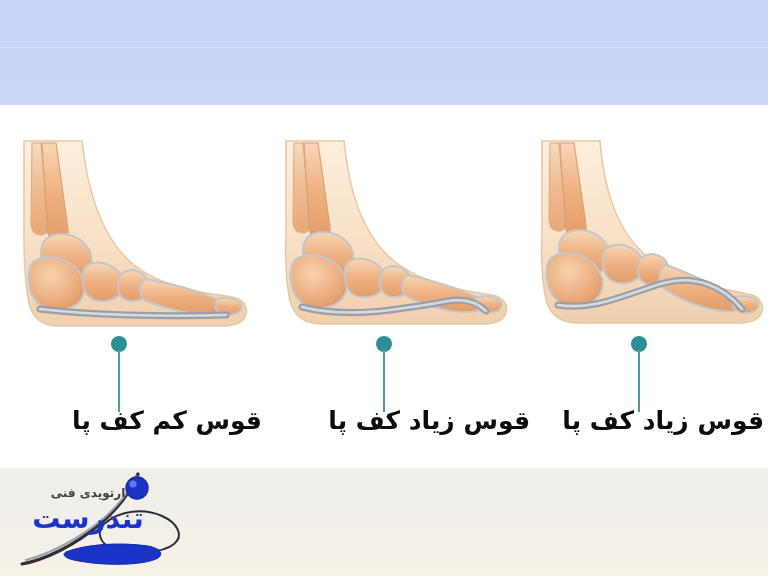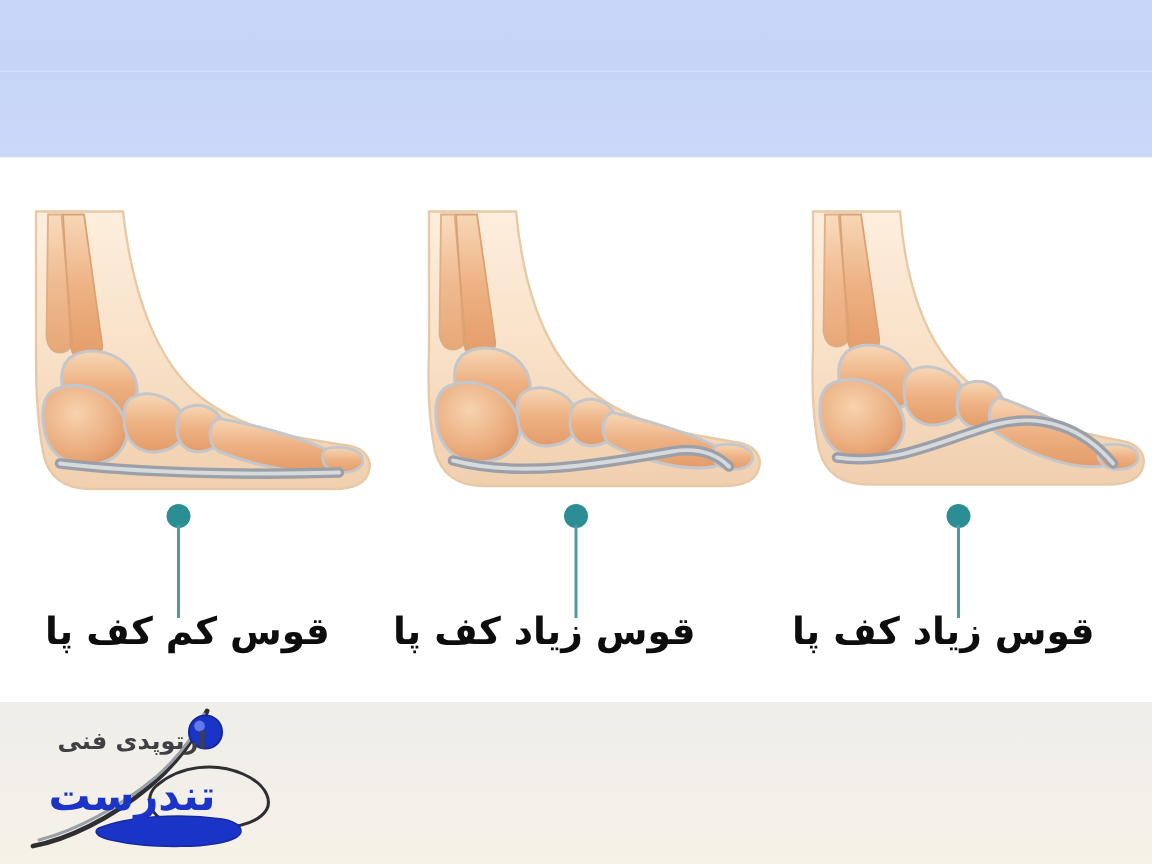--- a/index.html
+++ b/index.html
@@ -107,21 +107,21 @@
     top: 0;
     height: 46px;
     line-height: 46px;
     color: #0d0d0d;
     font-family: "DejaVu Sans", sans-serif;
     font-size: 25px;
     font-weight: bold;
     direction: rtl;
     unicode-bidi: bidi-override;
     white-space: nowrap;
-    text-align: left;
+    text-align: right;
   }
   .label-low    { left: 30px;  width: 232px; }
   .label-normal { left: 262px; width: 268px; }
   .label-high   { left: 528px; width: 236px; }
 
   
   .footer {
     position: absolute;
     left: 0;
     top: 468px;
@@ -150,29 +150,29 @@
     left: 14px;
     top: 18px;
     width: 132px;
     text-align: center;
     direction: rtl;
     unicode-bidi: bidi-override;
   }
   .brand-tagline {
     display: block;
     font-family: "DejaVu Sans", sans-serif;
-    font-size: 16px;
+    font-size: 12px;
     font-weight: bold;
     color: #3f3f44;
     line-height: 15px;
     white-space: nowrap;
   }
   .brand-name {
     display: block;
-    margin-top: 14px;
+    margin-top: 2px;
     font-family: "DejaVu Sans", sans-serif;
     font-size: 28px;
     font-weight: bold;
     color: #1b34c8;
     line-height: 32px;
     white-space: nowrap;
   }
 </style>
 </head>
 <body>

